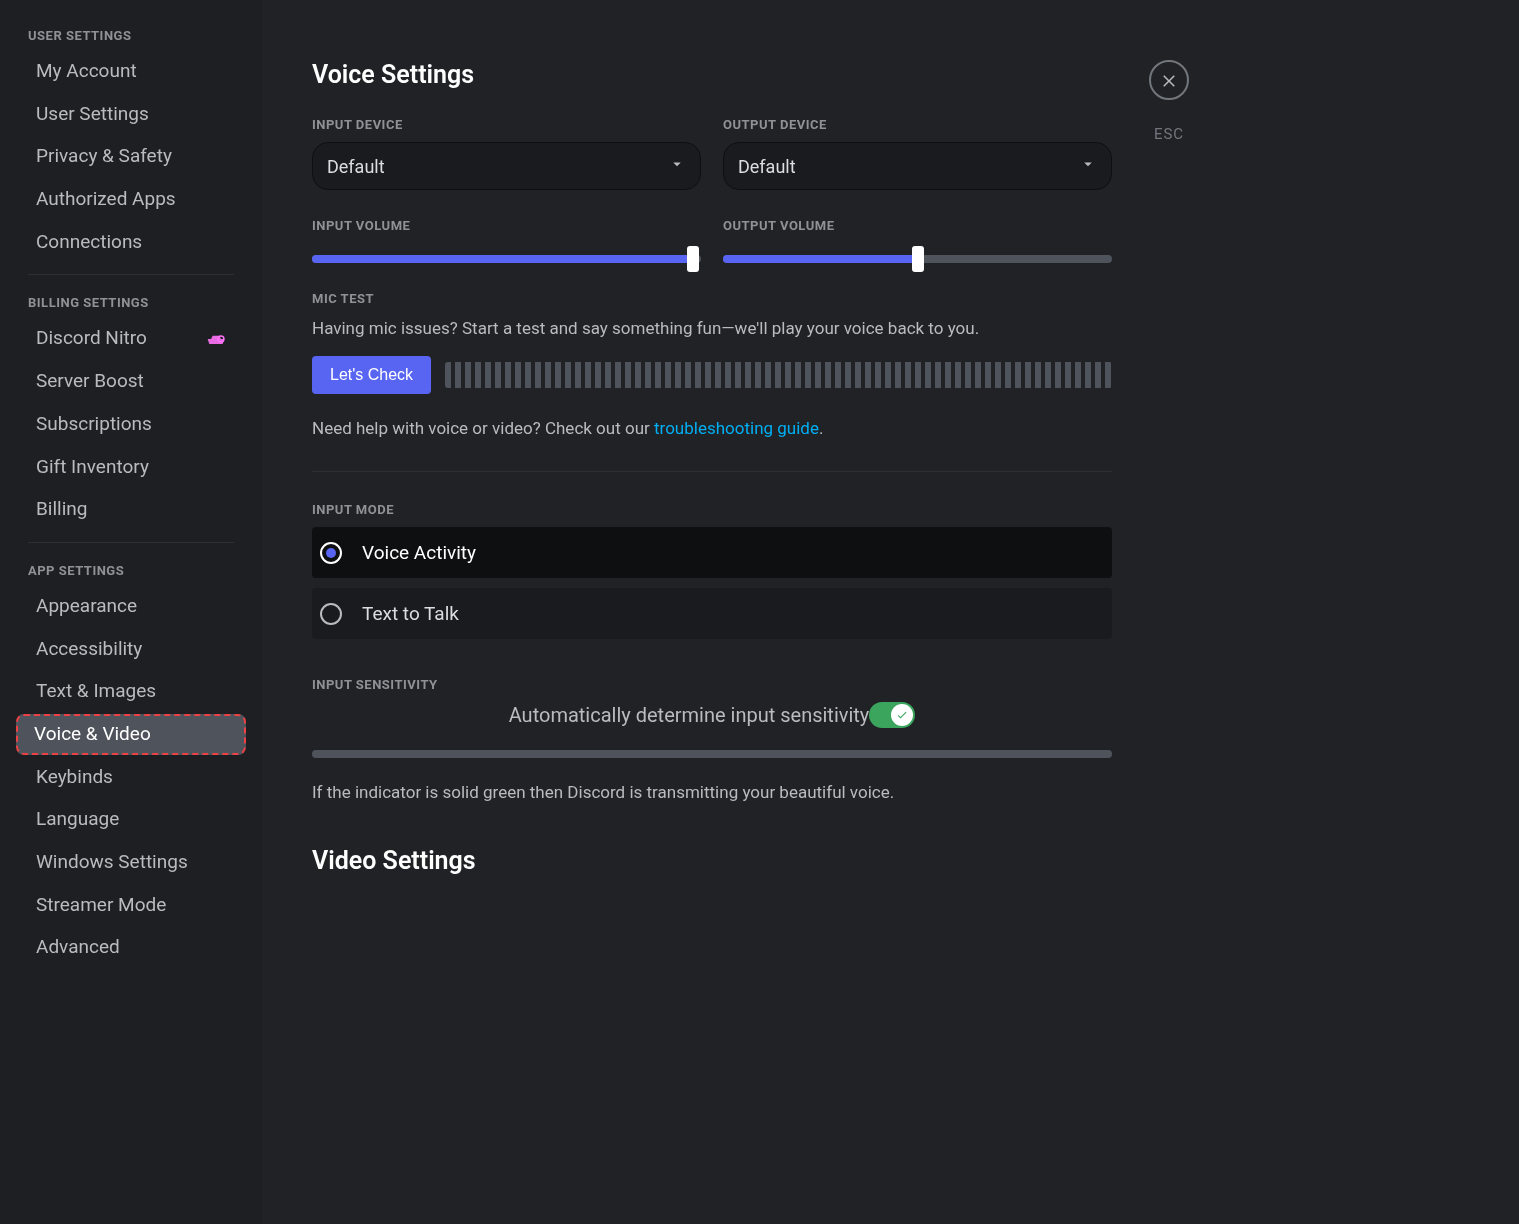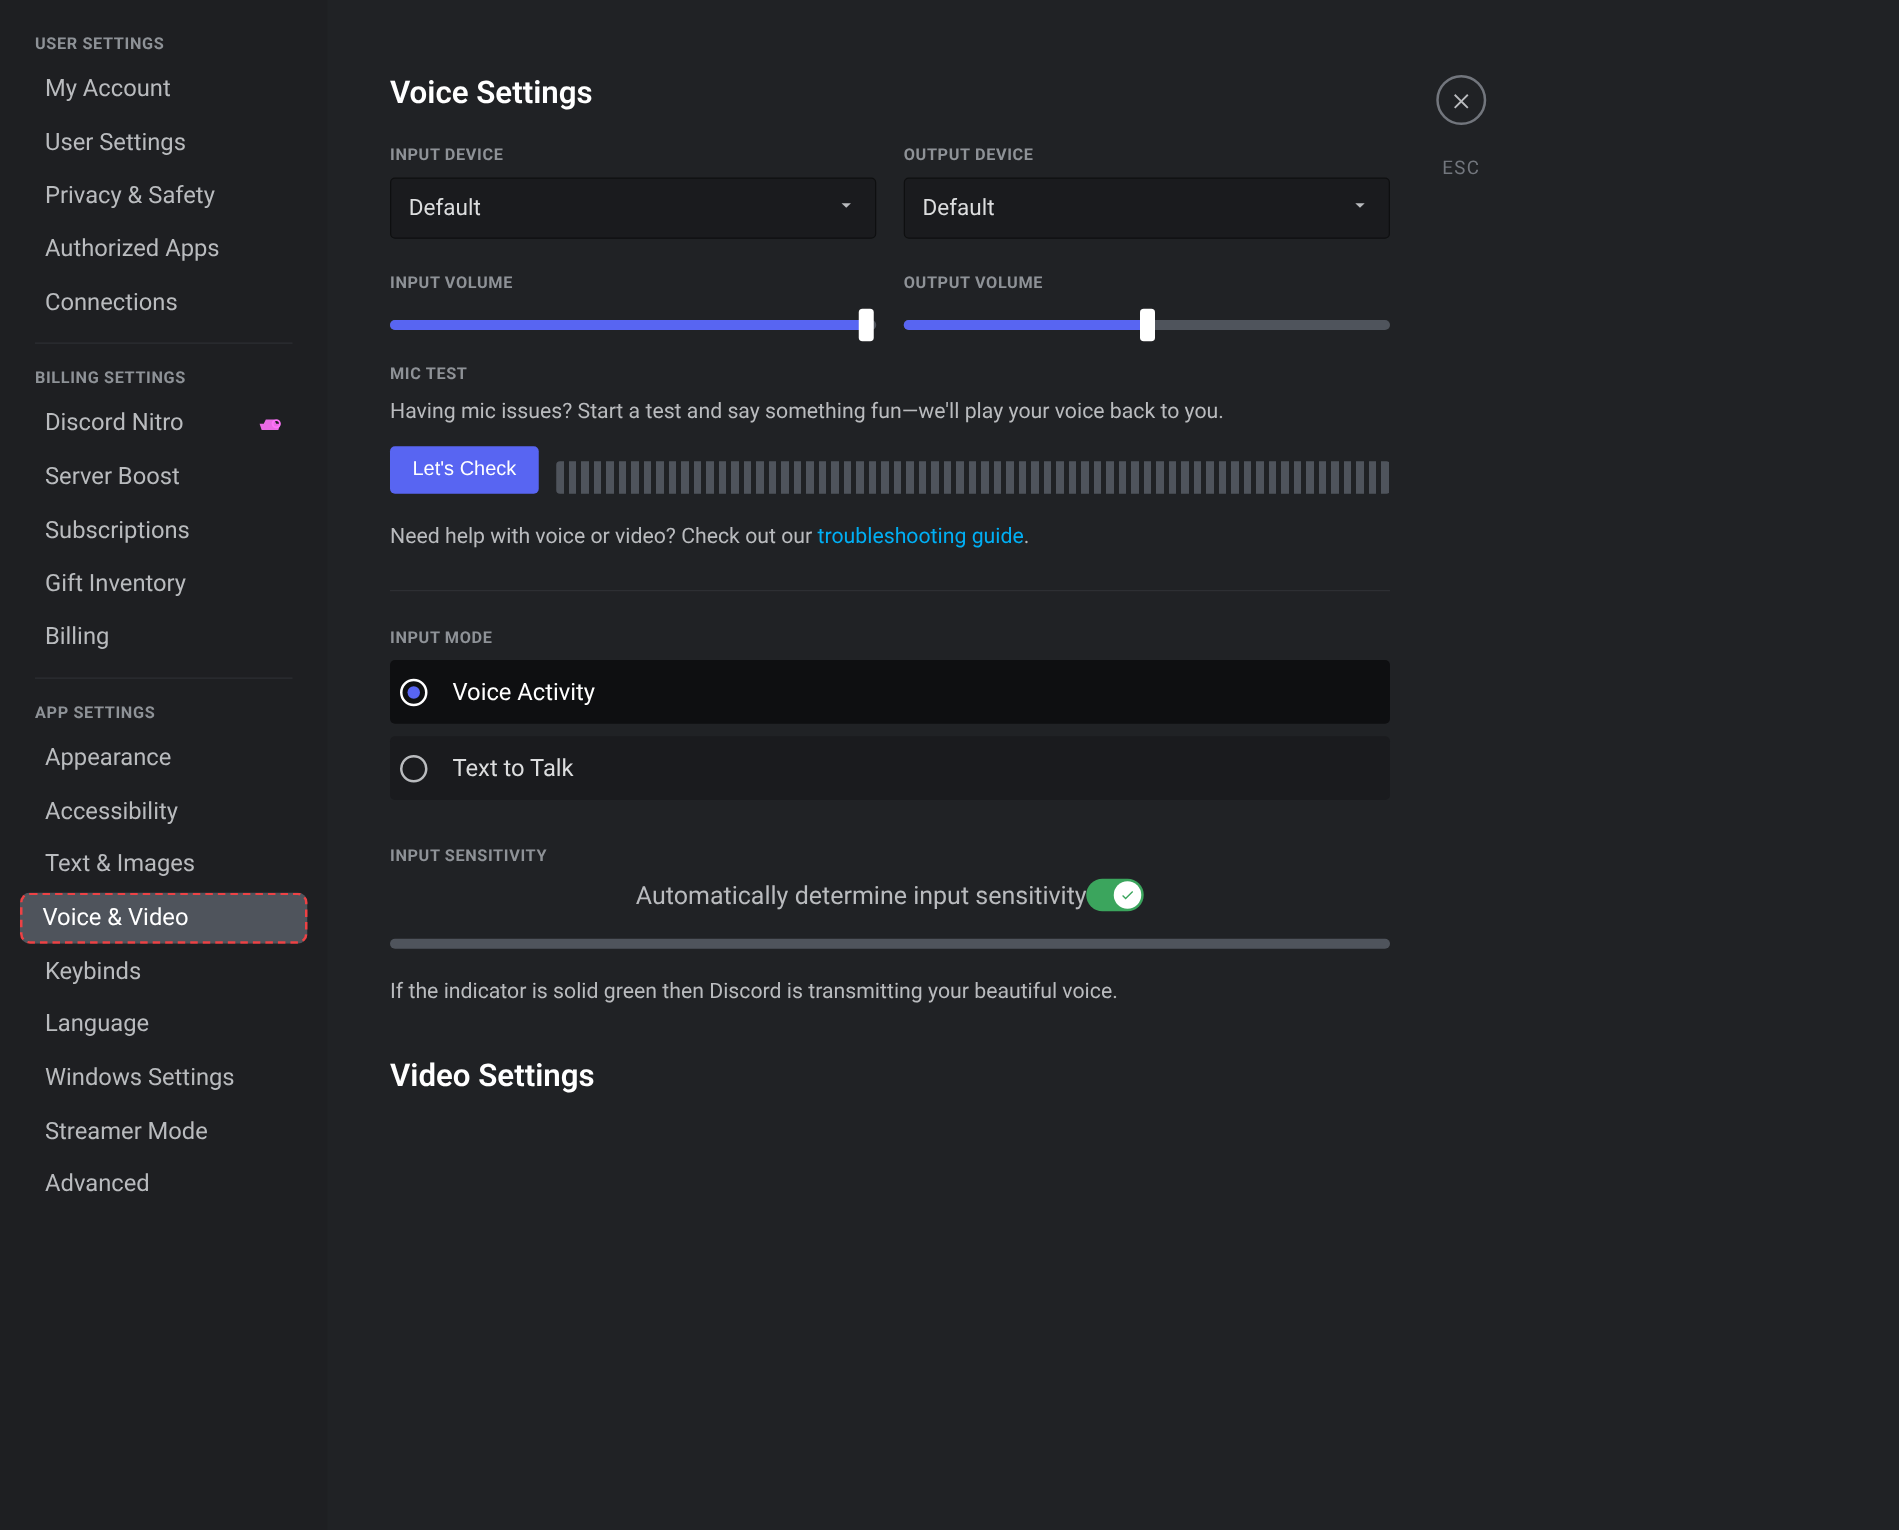--- a/index.html
+++ b/index.html
@@ -117,21 +117,21 @@
     color: #8e9297;
     font-size: 13px;
     font-weight: 700;
     letter-spacing: 0.5px;
     margin-bottom: 10px;
     text-transform: uppercase;
   }
   .select {
     background: #1a1b1e;
     border: 1px solid #0e0f10;
-    border-radius: 4px;
+    border-radius: 16px;
     padding: 12px 14px;
     color: #dcddde;
     font-size: 18px;
     display: flex;
     justify-content: space-between;
     align-items: center;
     cursor: pointer;
   }
   .chevron {
     color: #b9bbbe;
@@ -169,21 +169,21 @@
     text-transform: uppercase;
   }
   .help-text {
     color: #b9bbbe;
     font-size: 17px;
     line-height: 1.5;
     margin-bottom: 14px;
   }
   .mic-row {
     display: flex;
-    align-items: flex-end;
+    align-items: center;
     gap: 14px;
     margin-bottom: 22px;
   }
   .btn-primary {
     background: #5865f2;
     color: #ffffff;
     border: none;
     padding: 10px 18px;
     border-radius: 4px;
     font-size: 16px;

